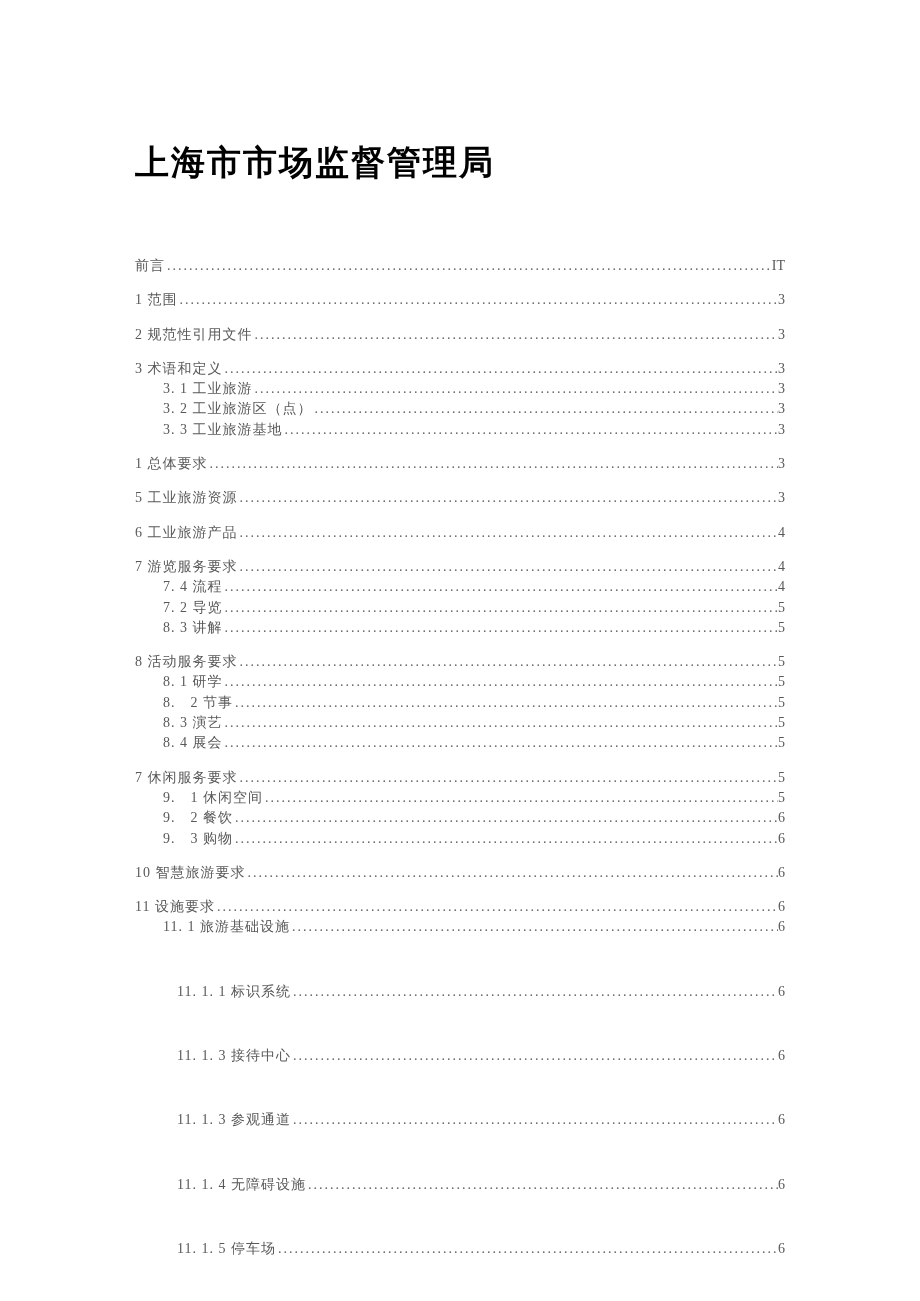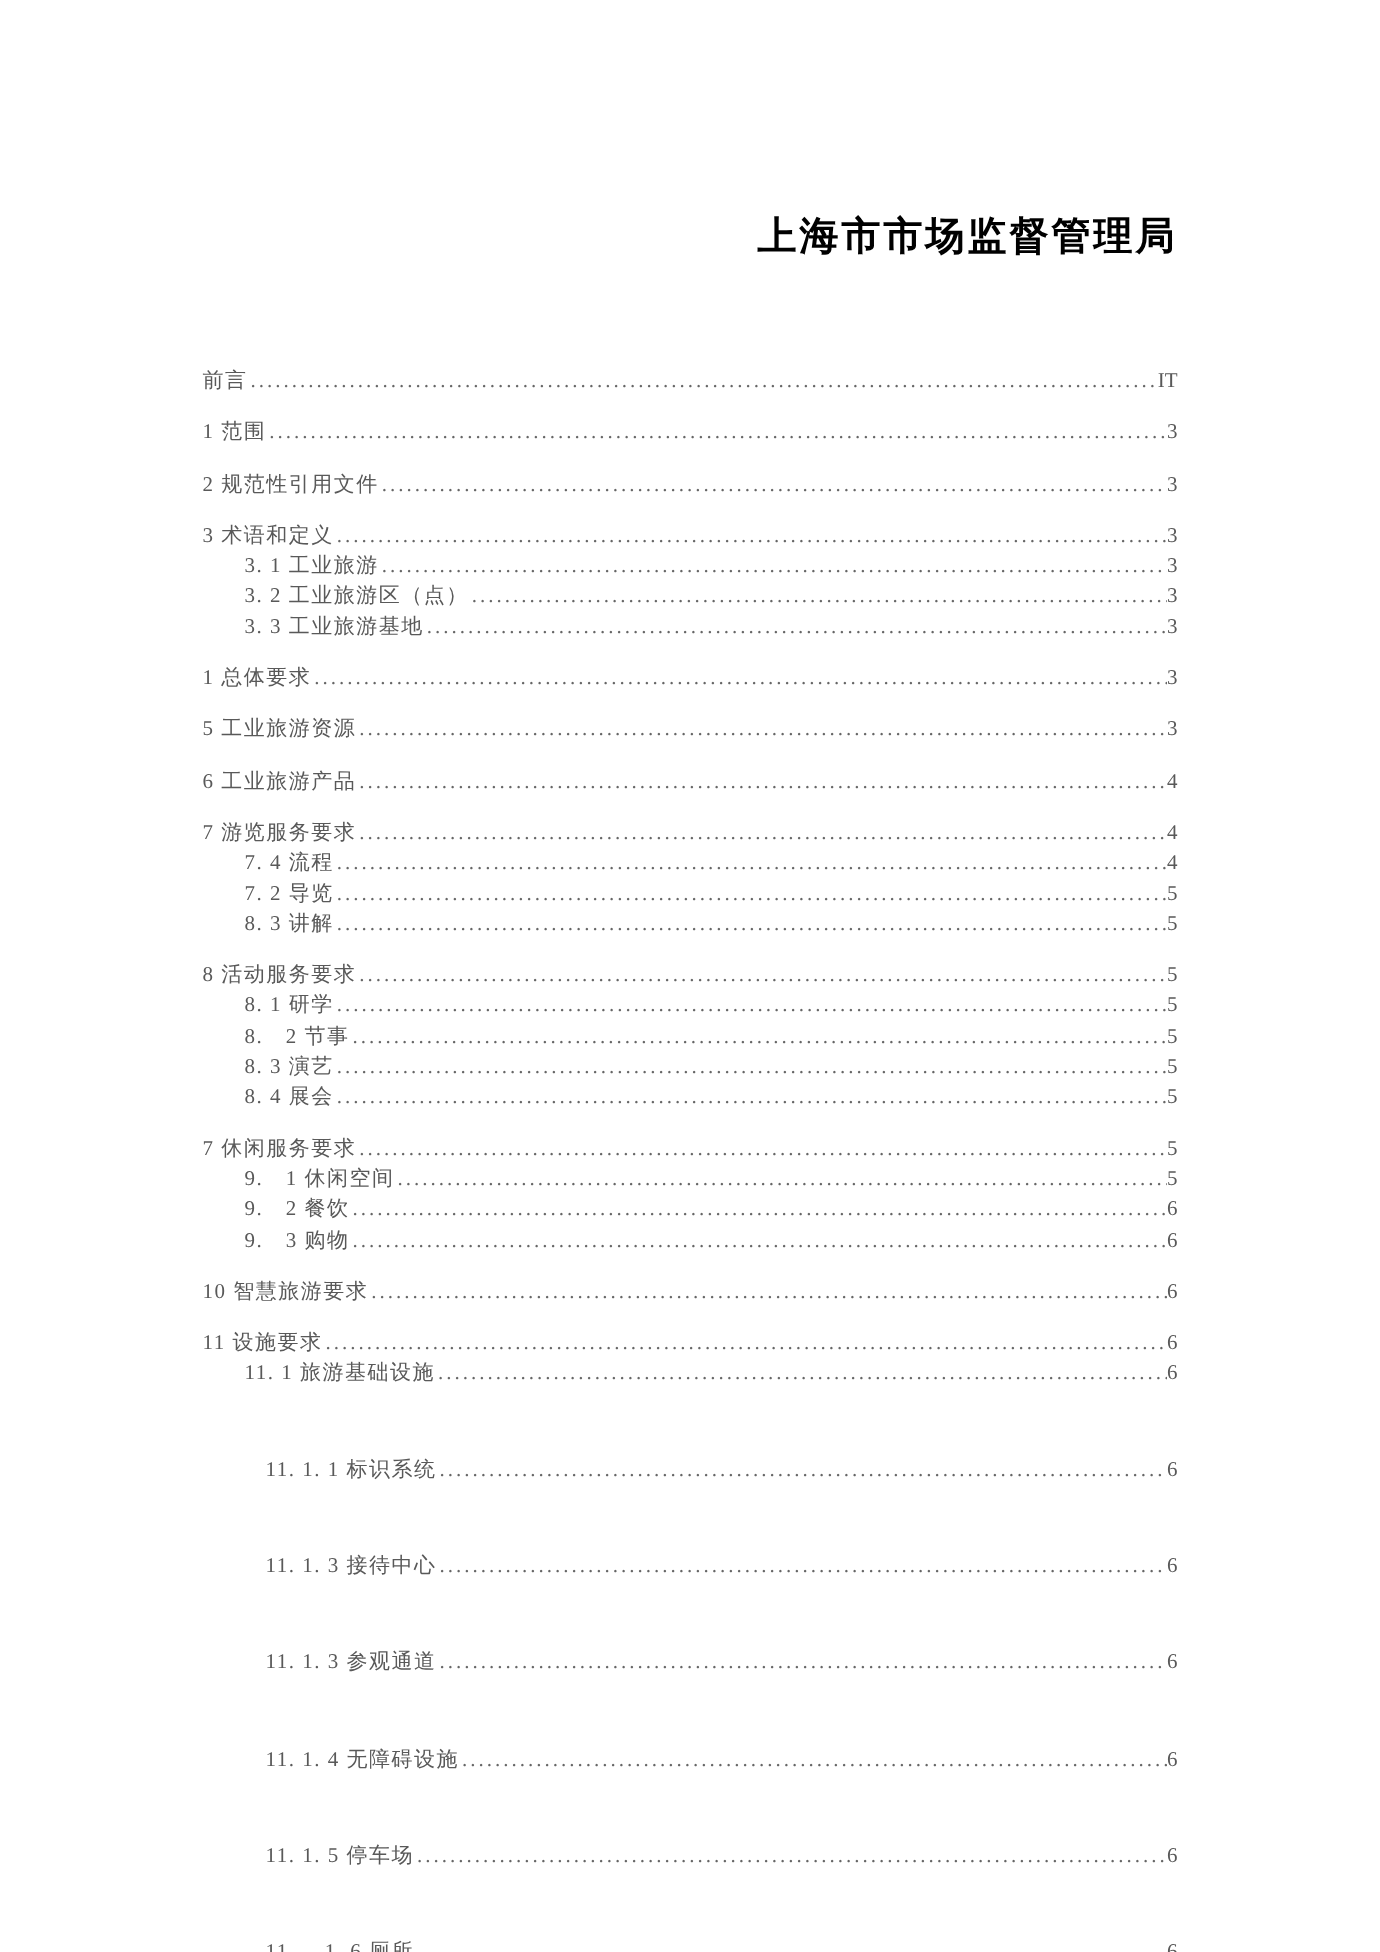--- a/index.html
+++ b/index.html
@@ -10,22 +10,22 @@
     body {
       font-family: "SimSun", "宋体", serif;
       background: #ffffff;
       width: 920px;
       margin: 0 auto;
       padding: 140px 135px 80px 135px;
       color: #595959;
       font-size: 14px;
     }
     .title {
-      text-align: right;
-      font-size: 26px;
+      text-align: left;
+      font-size: 34px;
       font-weight: bold;
       color: #000;
       font-family: "SimHei", "黑体", sans-serif;
       margin-bottom: 70px;
       letter-spacing: 2px;
     }
     .toc-entry {
       display: flex;
       align-items: baseline;
       line-height: 1.45;

